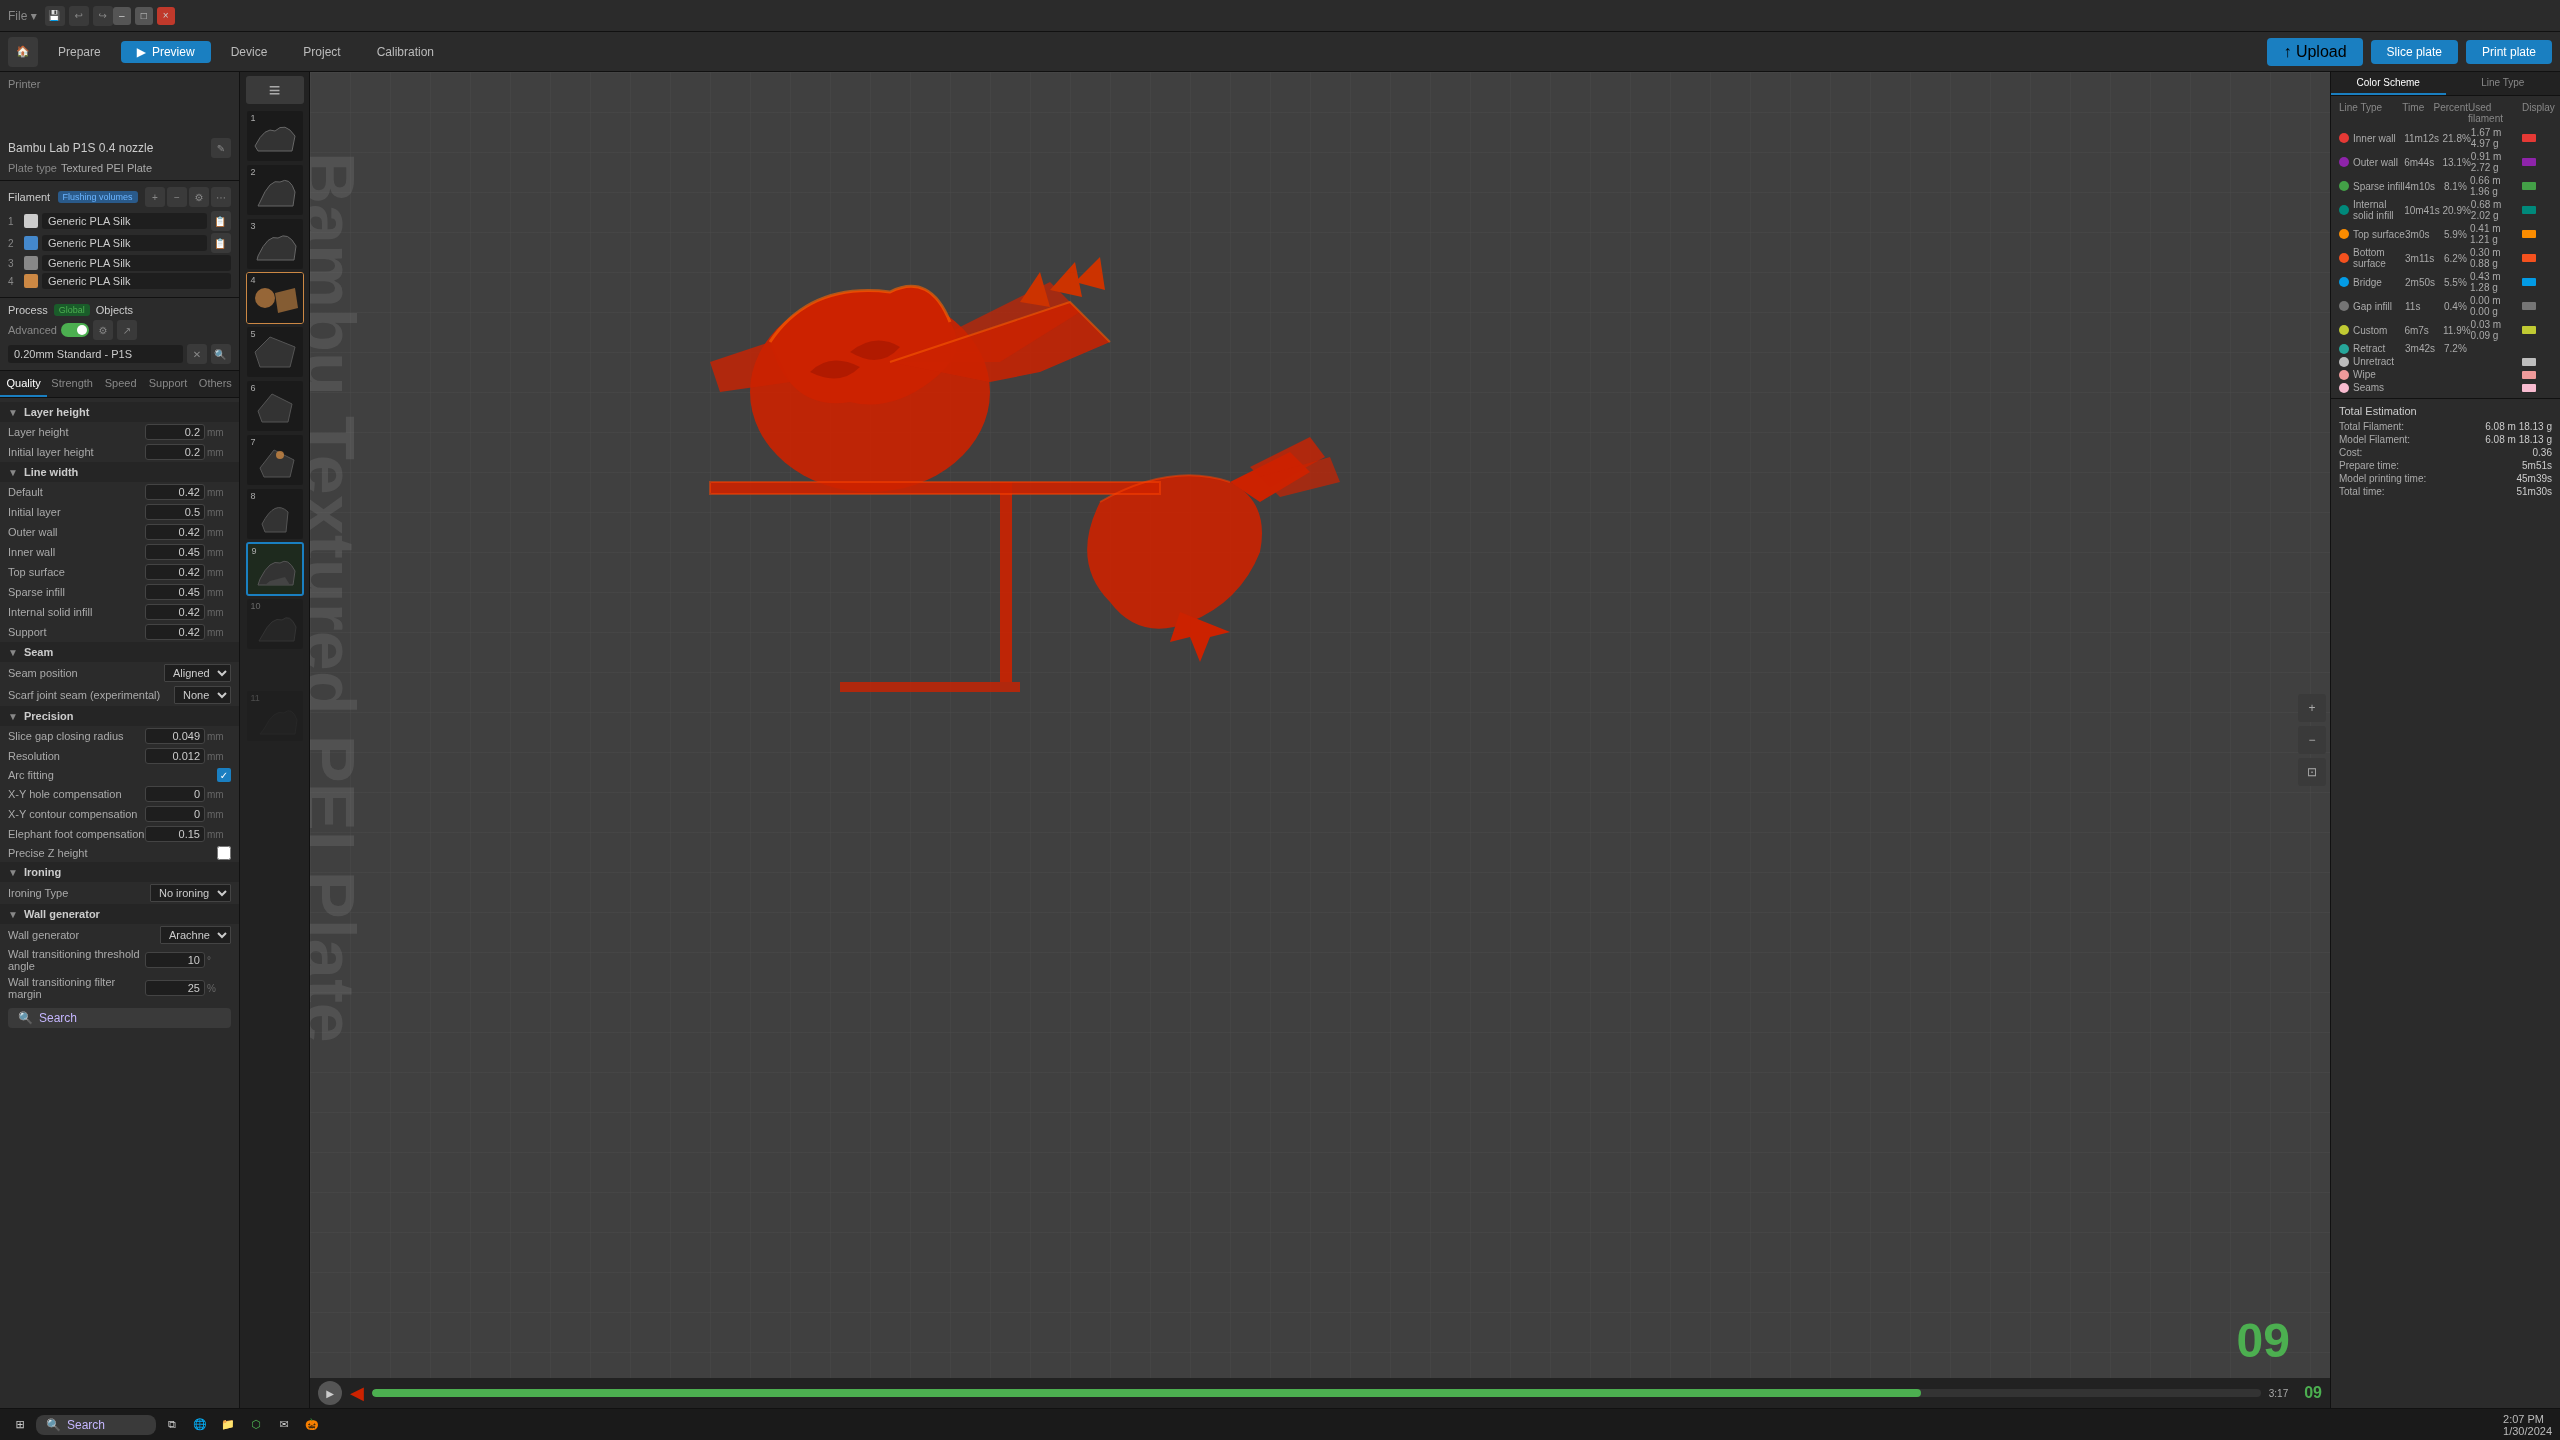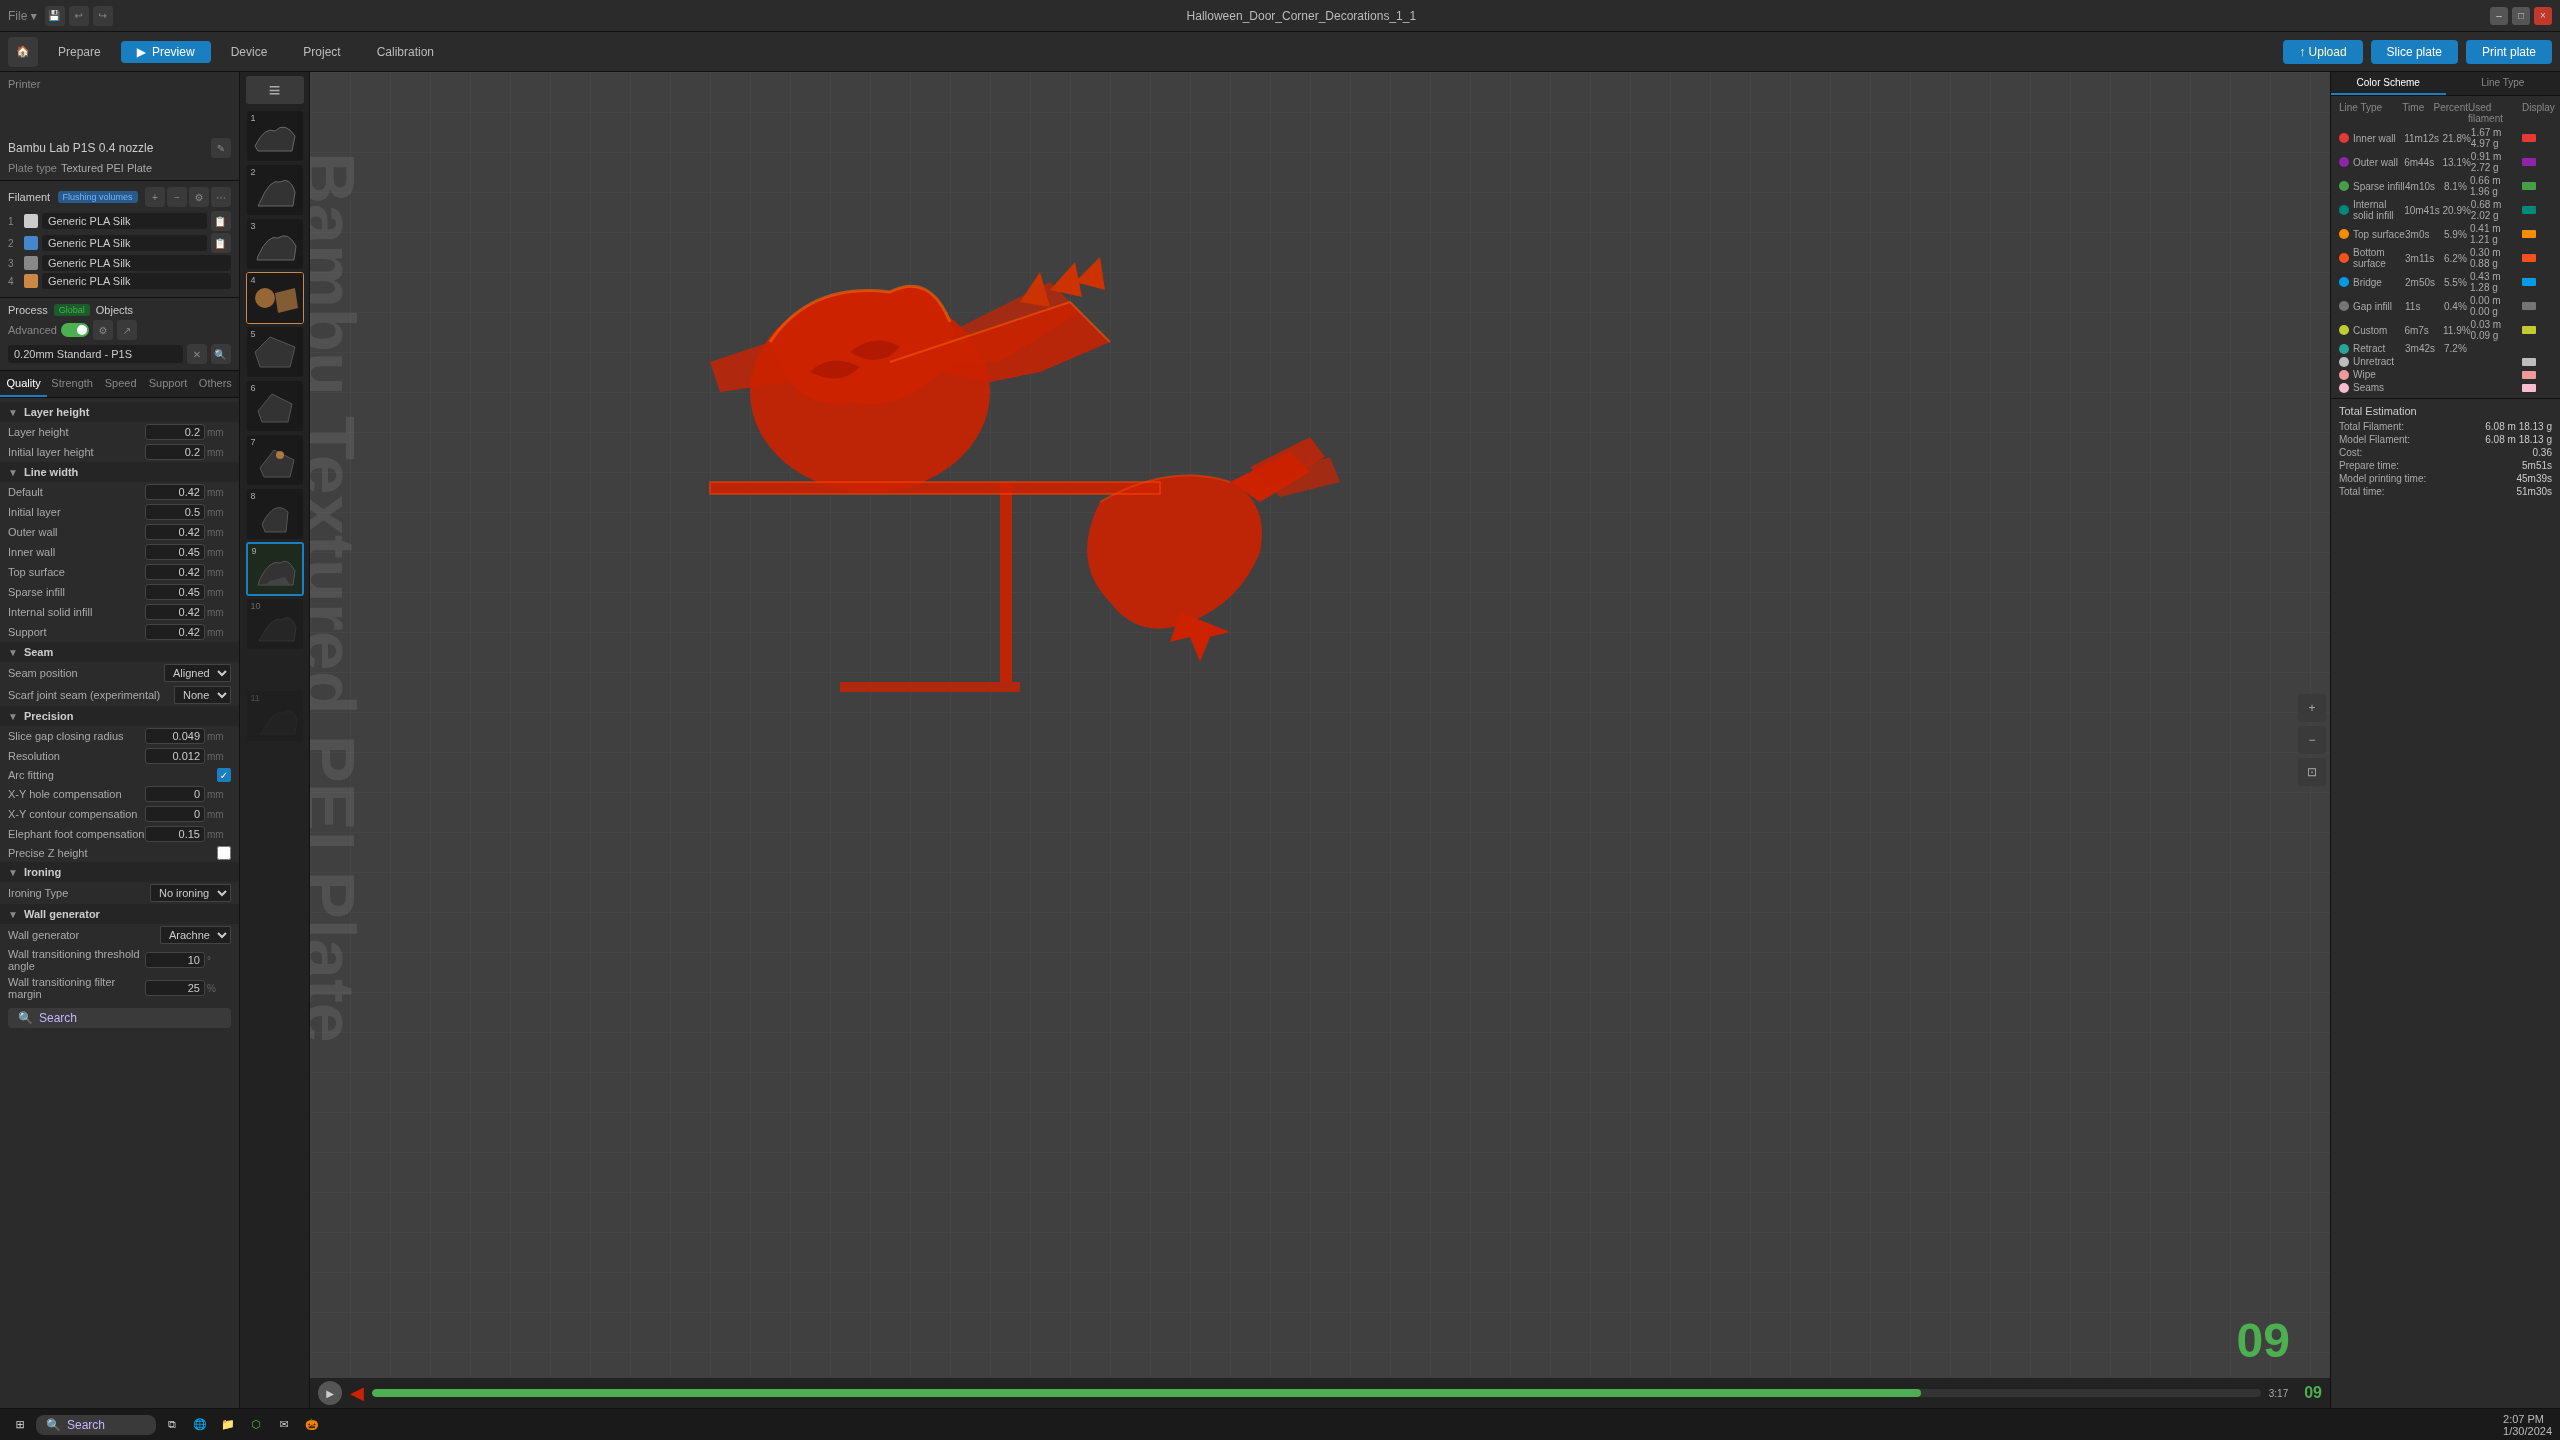--- a/index.html
+++ b/index.html
@@ -12,21 +12,21 @@
     .top-bar-right { display: flex; align-items: center; gap: 4px; }
     .win-btn { width: 18px; height: 18px; border-radius: 3px; background: #555; display: flex; align-items: center; justify-content: center; font-size: 10px; cursor: pointer; color: #ccc; }
     .win-close { background: #c0392b; }
 
     
     .nav-bar { display: flex; align-items: center; background: #2b2b2b; height: 40px; border-bottom: 1px solid #111; padding: 0 8px; gap: 4px; }
     .nav-home { width: 30px; height: 30px; display: flex; align-items: center; justify-content: center; background: #3a3a3a; border-radius: 4px; cursor: pointer; }
     .nav-btn { padding: 4px 16px; border-radius: 4px; cursor: pointer; background: transparent; color: #bbb; font-size: 12px; display: flex; align-items: center; gap: 6px; }
     .nav-btn.active { background: #1a7fc1; color: #fff; }
     .nav-bar-right { margin-left: auto; display: flex; align-items: center; gap: 8px; }
-    .upload-btn { background: #1a7fc1; color: #fef9c3; padding: 5px 16px; border-radius: 4px; cursor: pointer; font-size: 12px; display: flex; align-items: center; gap: 6px; }
+    .upload-btn { background: #1a7fc1; color: #000000; padding: 5px 16px; border-radius: 4px; cursor: pointer; font-size: 16px; display: flex; align-items: center; gap: 6px; }
     .slice-btn { background: #1a7fc1; color: #fff; padding: 5px 16px; border-radius: 4px; cursor: pointer; font-size: 12px; }
     .print-btn { background: #1a7fc1; color: #fff; padding: 5px 16px; border-radius: 4px; cursor: pointer; font-size: 12px; }
 
     
     .main { display: flex; height: calc(1440px - 72px - 32px); }
 
     
     .left-panel { width: 240px; background: #2b2b2b; border-right: 1px solid #111; display: flex; flex-direction: column; overflow: hidden; }
     .printer-section { padding: 6px 8px; border-bottom: 1px solid #111; }
     .printer-label { color: #888; font-size: 11px; margin-bottom: 4px; }
@@ -151,21 +151,20 @@
 
 <div class="top-bar">
   <div class="top-bar-left">
     <span style="color:#888;font-size:12px;">File ▾</span>
     <div style="display:flex;gap:4px;">
       <div class="icon-btn">💾</div>
       <div class="icon-btn">↩</div>
       <div class="icon-btn">↪</div>
     </div>
   </div>
-  <div class="top-bar-title">Halloween_Door_Corner_Decorations_1_1</div>
   <div class="top-bar-right">
     <div class="win-btn">–</div>
     <div class="win-btn">□</div>
     <div class="win-btn win-close">×</div>
   </div>
 </div>
 
 <div class="nav-bar">
   <div class="nav-home">🏠</div>
   <div class="nav-btn">

